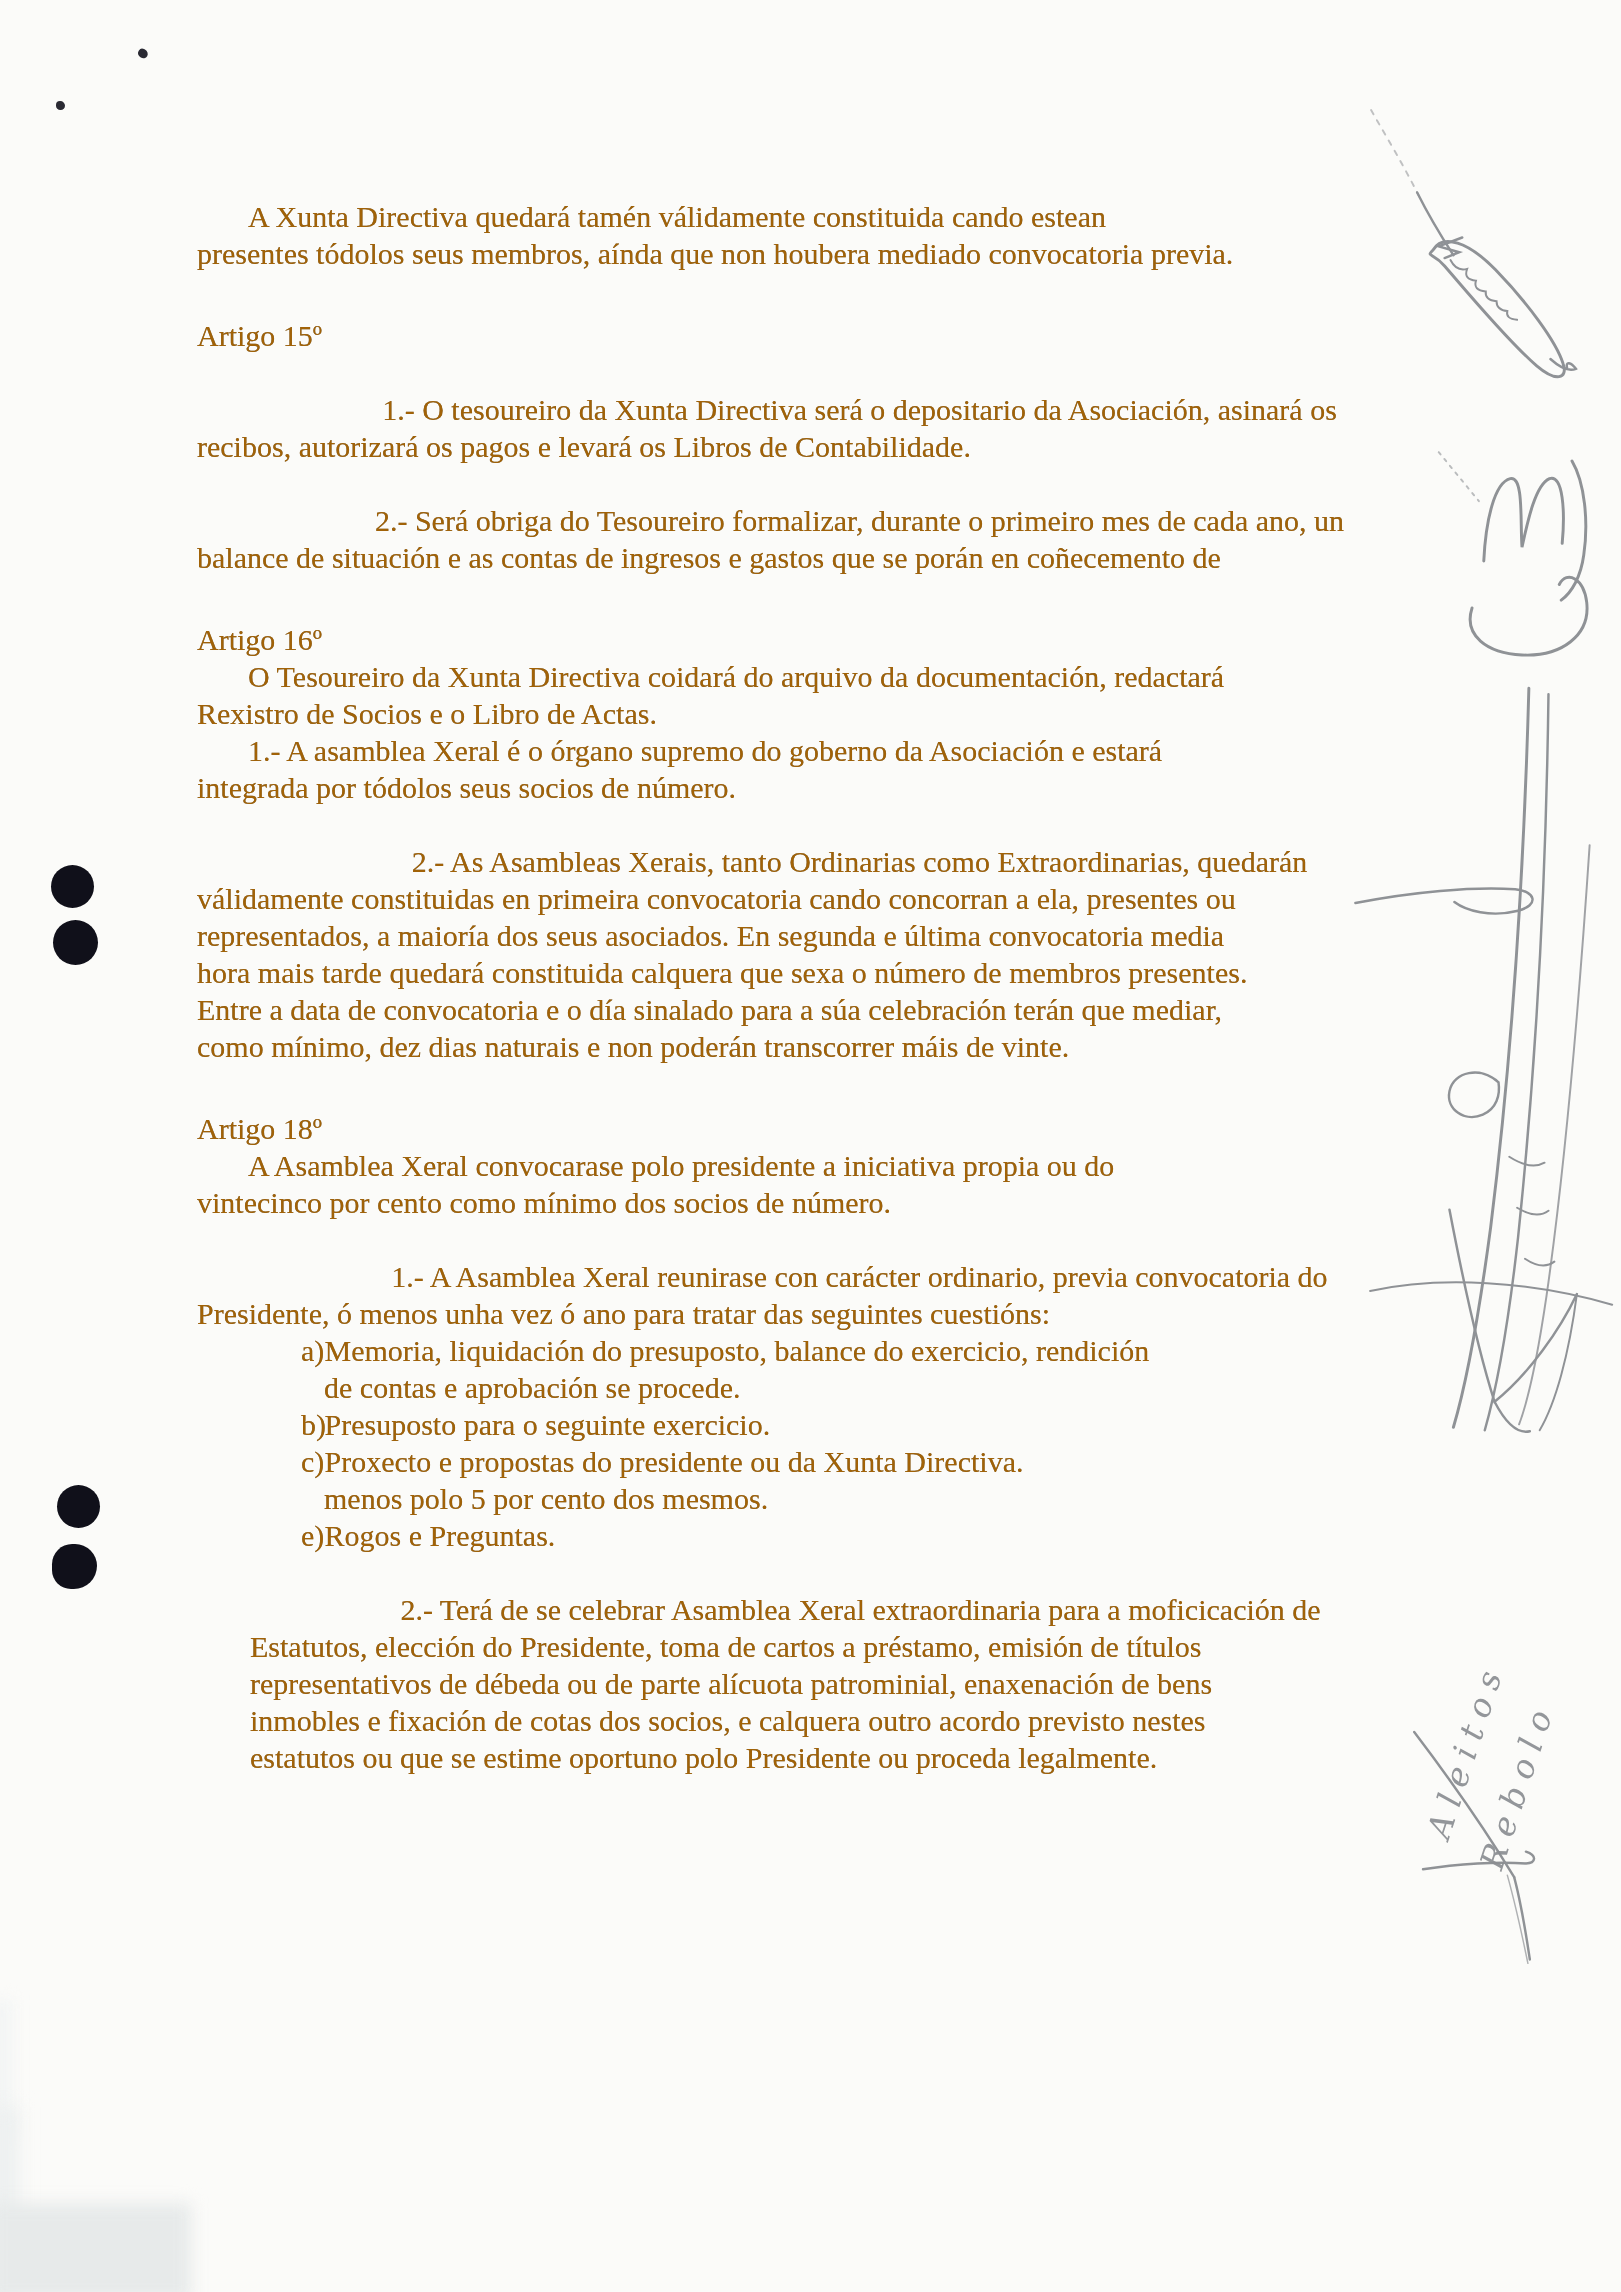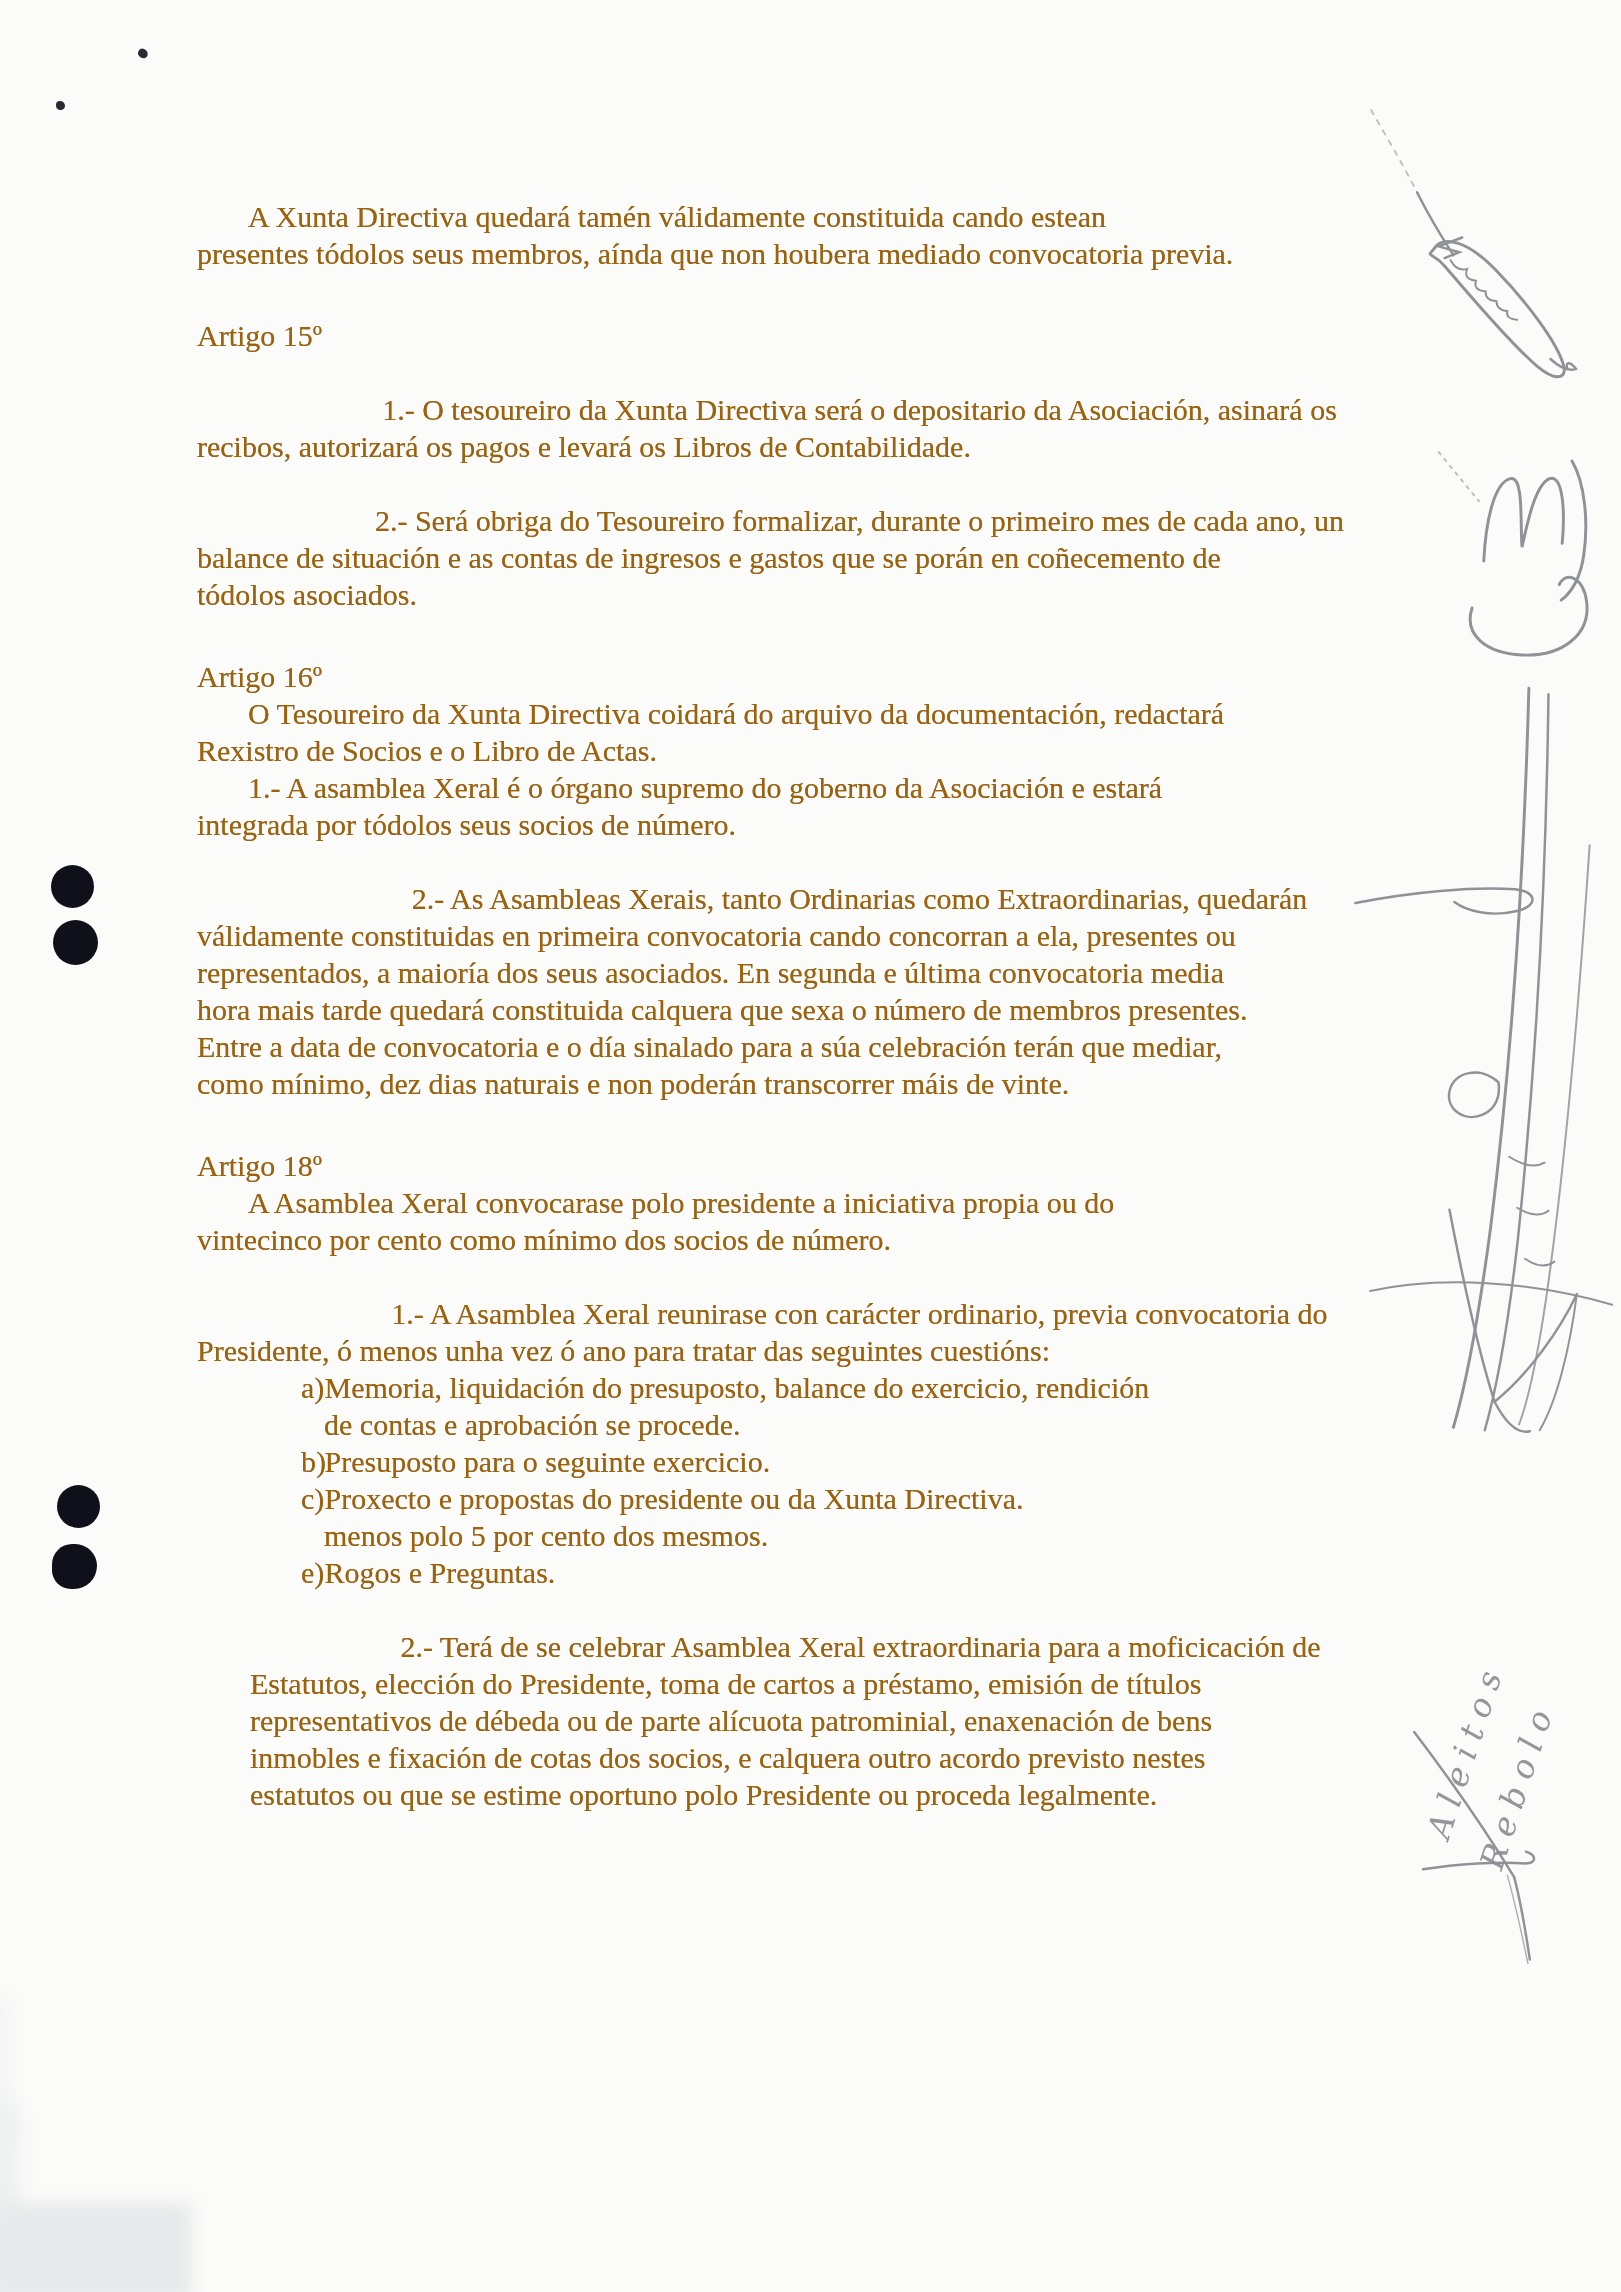--- a/index.html
+++ b/index.html
@@ -100,21 +100,20 @@
     <div class="ln ind">A Xunta Directiva quedará tamén válidamente constituida cando estean</div>
     <div class="ln">presentes tódolos seus membros, aínda que non houbera mediado convocatoria previa.</div>
 
     <div class="ln gap-h">Artigo 15º</div>
 
     <div class="ln ind gap">1.- O tesoureiro da Xunta Directiva será o depositario da Asociación, asinará os</div>
     <div class="ln">recibos, autorizará os pagos e levará os Libros de Contabilidade.</div>
 
     <div class="ln ind gap">2.- Será obriga do Tesoureiro formalizar, durante o primeiro mes de cada ano, un</div>
     <div class="ln">balance de situación e as contas de ingresos e gastos que se porán en coñecemento de</div>
-    <div class="ln">tódolos asociados.</div>
 
     <div class="ln gap-h">Artigo 16º</div>
     <div class="ln ind">O Tesoureiro da Xunta Directiva coidará do arquivo da documentación, redactará</div>
     <div class="ln">Rexistro de Socios e o Libro de Actas.</div>
 
     <div class="ln ind">1.- A asamblea Xeral é o órgano supremo do goberno da Asociación e estará</div>
     <div class="ln">integrada por tódolos seus socios de número.</div>
 
     <div class="ln ind gap">2.- As Asambleas Xerais, tanto Ordinarias como Extraordinarias, quedarán</div>
     <div class="ln">válidamente constituidas en primeira convocatoria cando concorran a ela, presentes ou</div>

